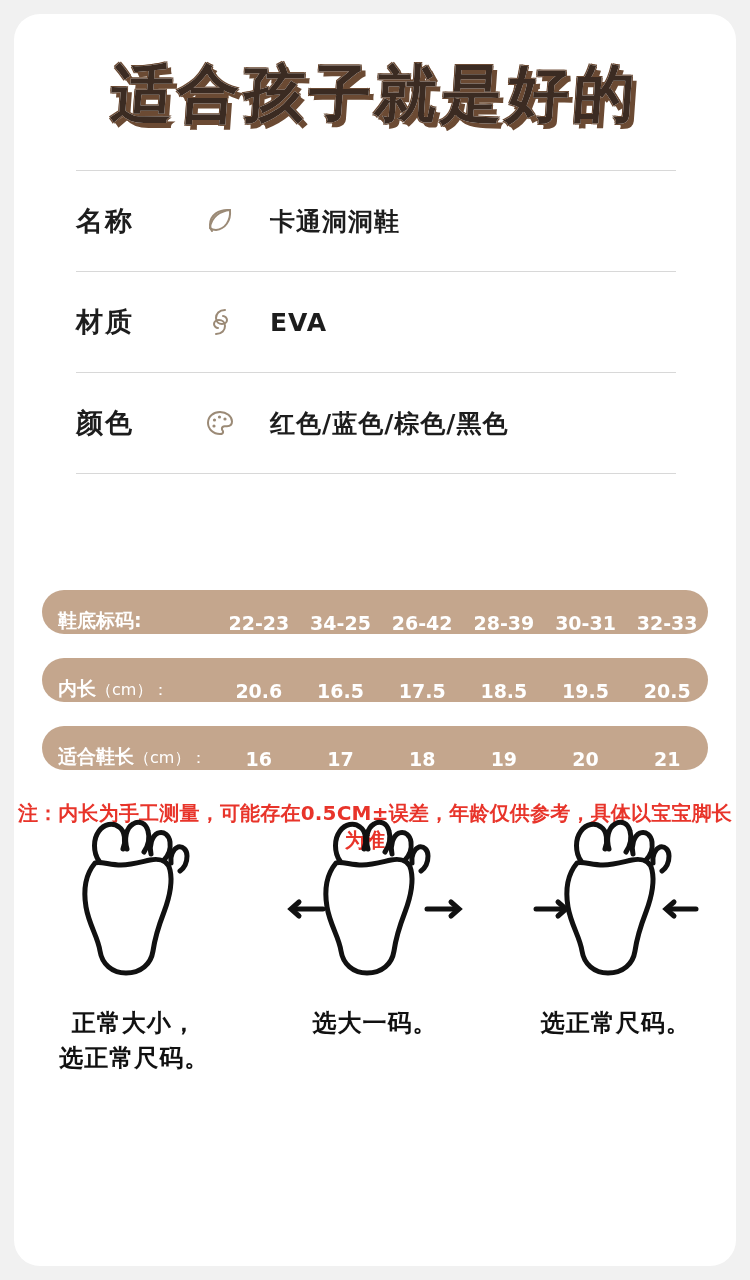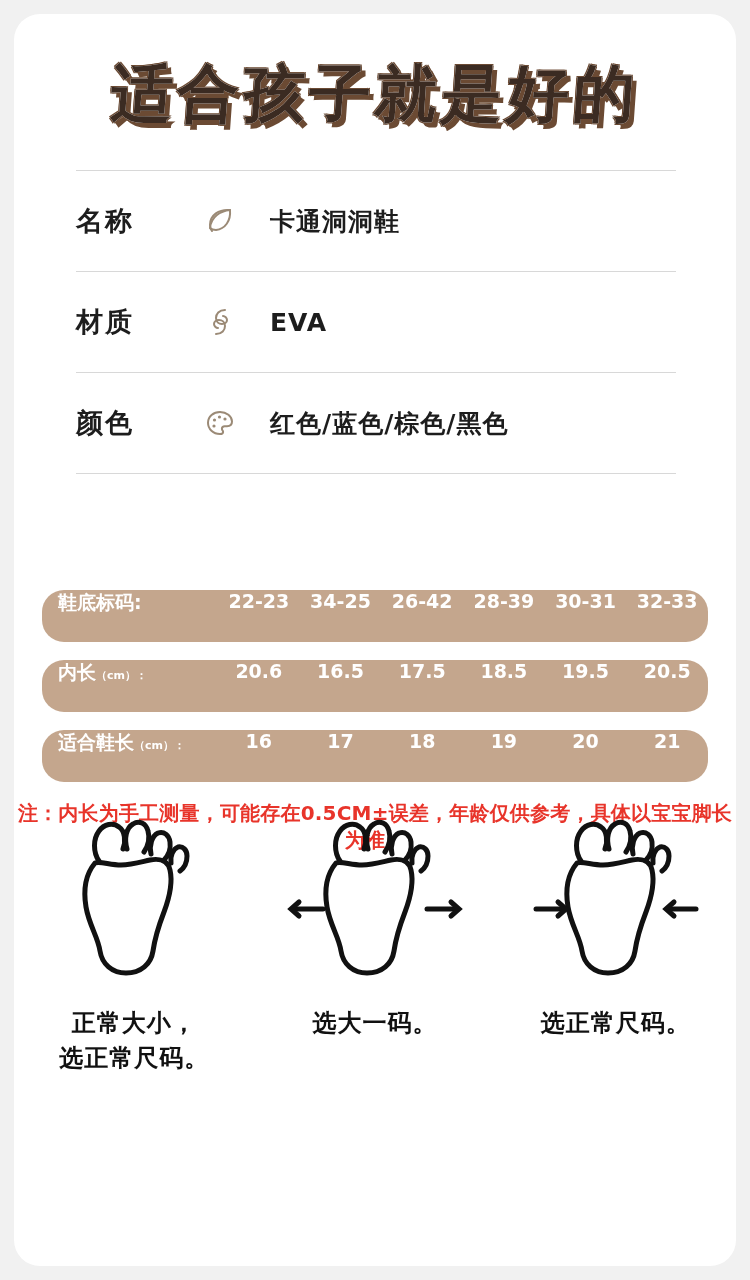--- a/index.html
+++ b/index.html
@@ -98,39 +98,39 @@
 
   
   .size-table {
     position: absolute;
     left: 28px;
     top: 576px;
     width: 666px;
   }
   .size-row {
     display: flex;
-    align-items: flex-start;
+    align-items: flex-end;
     background: #c4a68d;
     border-radius: 22px;
-    height: 52px;
-    margin-bottom: 18px;
+    height: 44px;
+    margin-bottom: 24px;
     color: #ffffff;
     font-size: 19px;
     font-weight: bold;
     font-family: "DejaVu Sans", sans-serif;
   }
   .size-row .rl {
     width: 176px;
     padding-left: 16px;
     box-sizing: border-box;
     white-space: nowrap;
   }
   .size-row .rl .unit {
-    font-size: 11px;
-    font-weight: bold;
+    font-size: 16px;
+    font-weight: normal;
   }
   .size-row .cell {
     flex: 1;
     text-align: center;
   }
 
   
   .note {
     position: absolute;
     left: 0;

